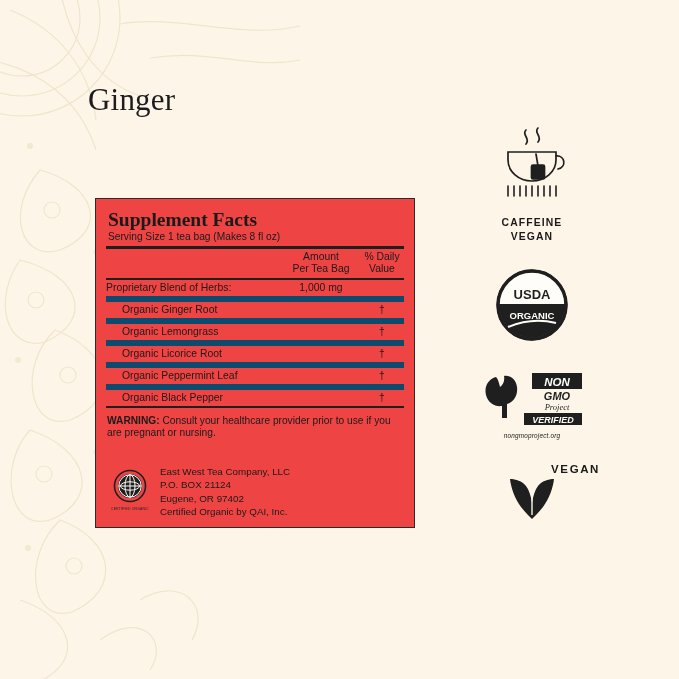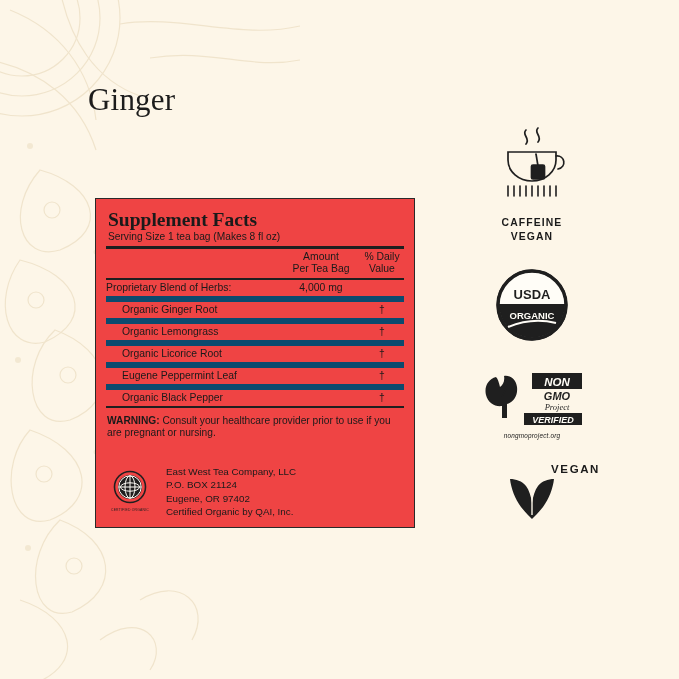--- a/index.html
+++ b/index.html
@@ -70,21 +70,21 @@
     line-height: 1.25;
     margin-top: 7px;
     padding-left: 1px;
   }
   .warning b { font-weight: 700; }
 
   
   .addr-block {
     position: absolute;
     left: 10px; bottom: 9px;
-    display: flex; align-items: center; gap: 12px;
+    display: flex; gap: 6px;
   }
   .addr-text { font-size: 9.8px; line-height: 1.35; }
 
   
   .icon-col {
     position: absolute;
     left: 460px; top: 120px;
     width: 140px;
   }
   .icon-item { position: relative; text-align: center; }
@@ -175,40 +175,40 @@
     </tr>
   </tbody>
     </table>
 
   <div class="rule-med"></div>
 
   <table class="sf">
     <tbody>
         <tr class="blend">
       <td>Proprietary Blend of Herbs:</td>
-      <td class="cell-center col-amt">4,000 mg</td>
+      <td class="cell-center col-amt">1,000 mg</td>
       <td class="cell-center col-dv"></td>
     </tr>
     <tr class="row-line">
       <td class="indent">Organic Ginger Root</td>
       <td class="cell-center col-amt"></td>
       <td class="cell-center col-dv">†</td>
     </tr>
     <tr class="row-line">
       <td class="indent">Organic Lemongrass</td>
       <td class="cell-center col-amt"></td>
       <td class="cell-center col-dv">†</td>
     </tr>
     <tr class="row-line">
       <td class="indent">Organic Licorice Root</td>
       <td class="cell-center col-amt"></td>
       <td class="cell-center col-dv">†</td>
     </tr>
     <tr class="row-line">
-      <td class="indent">Eugene Peppermint Leaf</td>
+      <td class="indent">Organic Peppermint Leaf</td>
       <td class="cell-center col-amt"></td>
       <td class="cell-center col-dv">†</td>
     </tr>
     <tr class="row-line">
       <td class="indent">Organic Black Pepper</td>
       <td class="cell-center col-amt"></td>
       <td class="cell-center col-dv">†</td>
     </tr>
   </tbody>
     </table>

